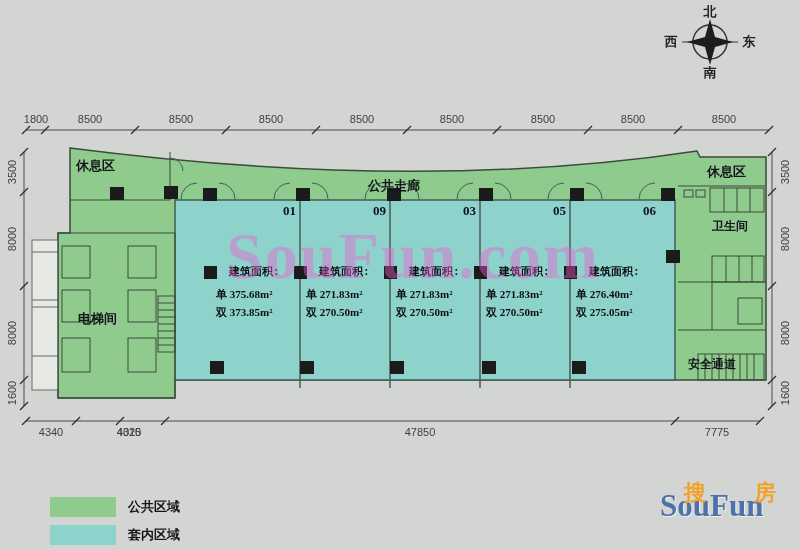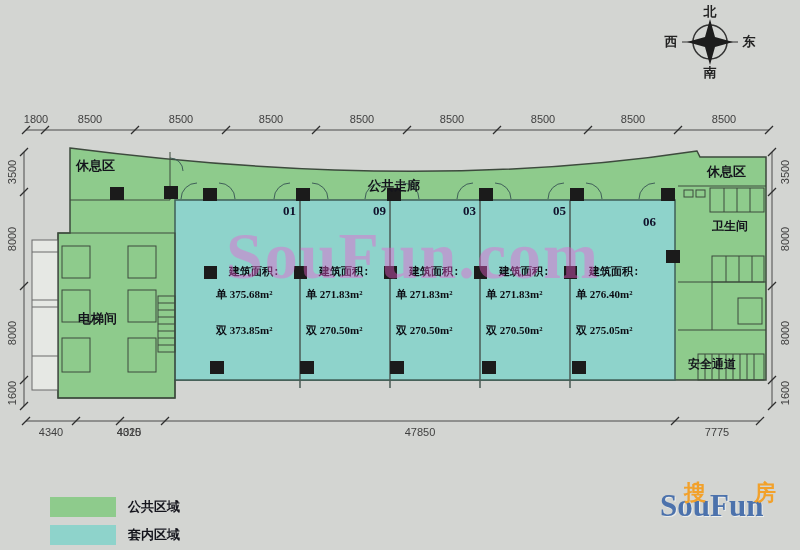--- a/index.html
+++ b/index.html
@@ -14,21 +14,21 @@
   .dim.v{transform:translate(-50%,-50%) rotate(-90deg);}
   .unit-num{position:absolute;width:34px;text-align:right;
        font-family:"Liberation Serif","DejaVu Serif",serif;font-weight:bold;
        font-size:13px;color:#10102a;}
   .unit-info{position:absolute;top:265px;width:84px;
        font-family:"Liberation Serif","DejaVu Serif",serif;font-weight:bold;
        font-size:11px;color:#0d0d14;line-height:14px;}
   .u-row1{display:flex;align-items:center;gap:12px;font-family:Liberation Mono, monospace;}
   .col-sq{display:inline-block;width:13px;height:13px;background:#1b1b1b;flex:none;}
   .u-line{margin:8px 0 0 12px;}
-  .u-line + .u-line{margin-top:22px;}
+  .u-line + .u-line{margin-top:4px;}
   .watermark{position:absolute;left:226px;top:218px;z-index:6;pointer-events:none;
        font-family:"Liberation Serif","DejaVu Serif",serif;font-weight:bold;
        font-size:66px;letter-spacing:2px;color:rgba(238,92,210,0.42);}
   .legend-row{position:absolute;display:flex;align-items:center;gap:12px;}
   .swatch{width:66px;height:20px;}
   .swatch.public{background:#8ecb8c;}
   .swatch.interior{background:#8ed3cb;}
   .legend-row .lbl-txt{font-family:"Liberation Serif","DejaVu Serif",serif;
        font-weight:bold;font-size:13px;color:#14141c;}
   .logo{position:absolute;left:658px;top:480px;width:140px;height:68px;}
@@ -235,21 +235,21 @@
   <span class="lbl" style="left:368px;top:177px;">公共走廊</span>
   <span class="lbl" style="left:707px;top:163px;">休息区</span>
   <span class="lbl" style="left:78px;top:310px;">电梯间</span>
   <span class="lbl" style="left:712px;top:218px;font-size:12px;">卫生间</span>
   <span class="lbl" style="left:688px;top:340px;font-size:12px;margin-top:16px;">安全通道</span>
 
   <span class="unit-num" style="left:262px;top:203px;">01</span>
   <span class="unit-num" style="left:352px;top:203px;">09</span>
   <span class="unit-num" style="left:442px;top:203px;">03</span>
   <span class="unit-num" style="left:532px;top:203px;">05</span>
-  <span class="unit-num" style="left:622px;top:214px;">06</span>
+  <span class="unit-num" style="left:622px;top:203px;">06</span>
 
   <div class="unit-info" style="left:204px;">
     <div class="u-row1">
         <span class="col-sq"></span>
         <span>建筑面积:</span>
       </div>
     <div class="u-line">单 375.68m²</div>
     <div class="u-line">双 373.85m²</div>
   </div>
   <div class="unit-info" style="left:294px;">

